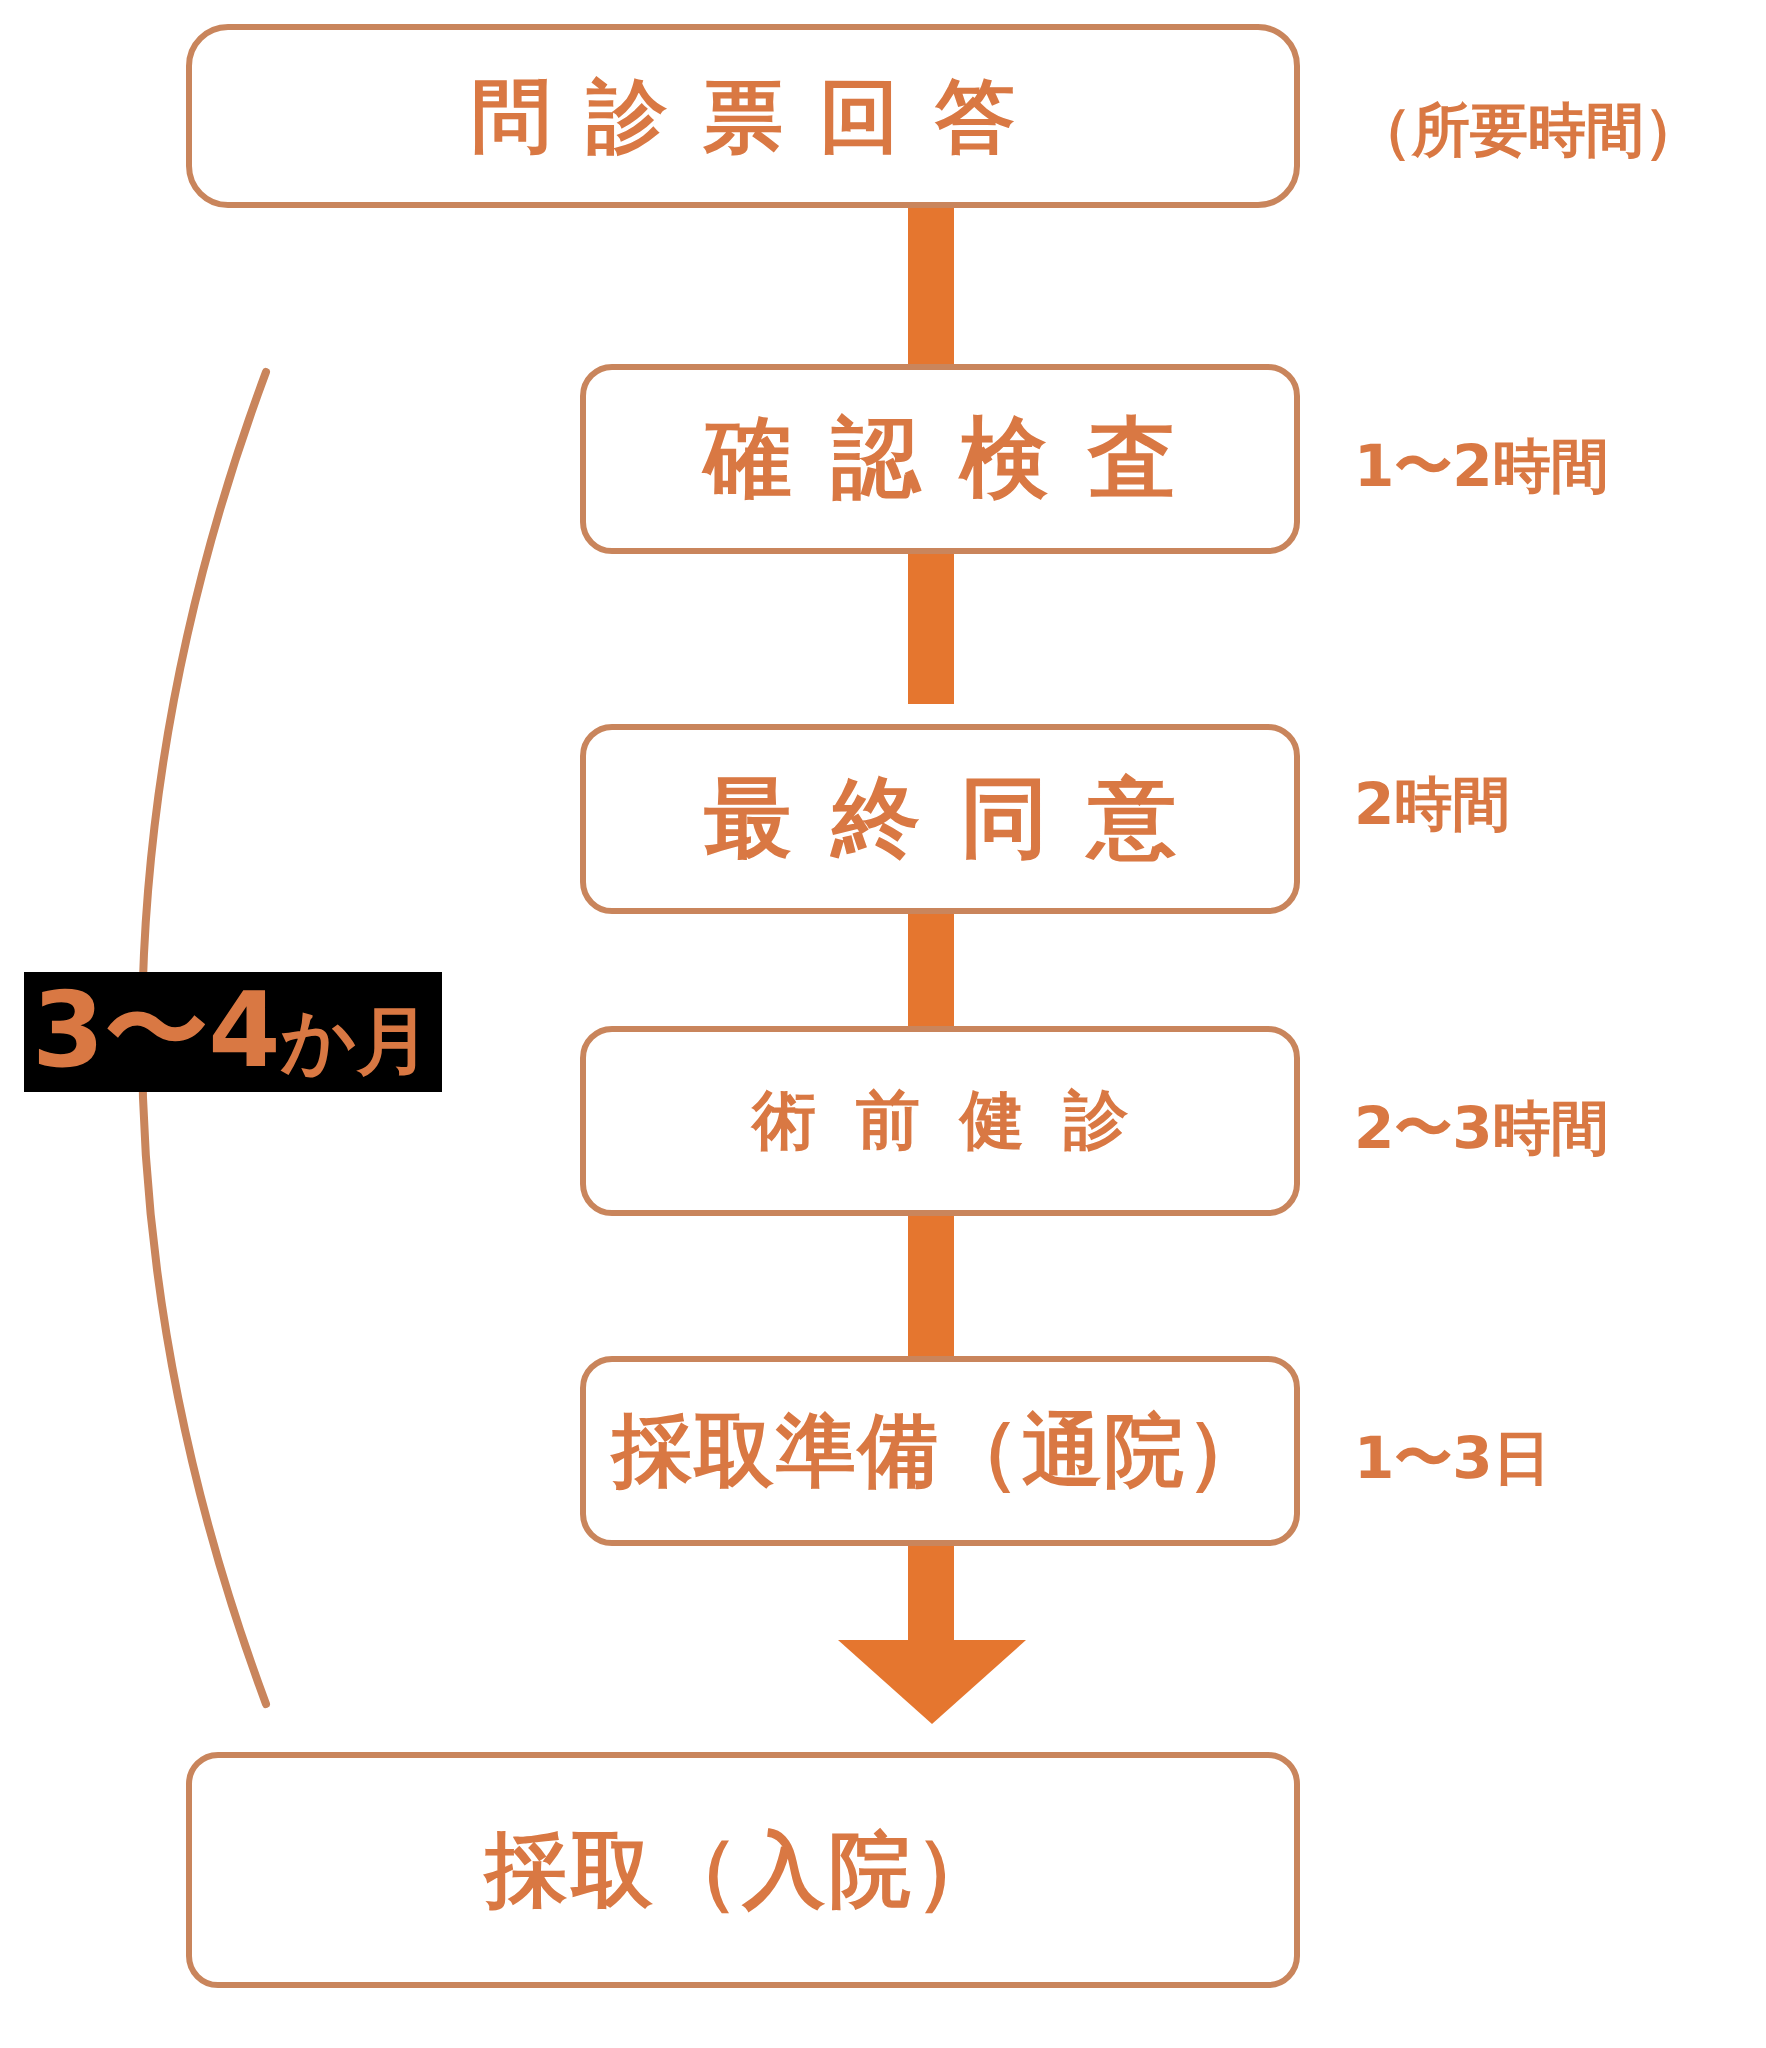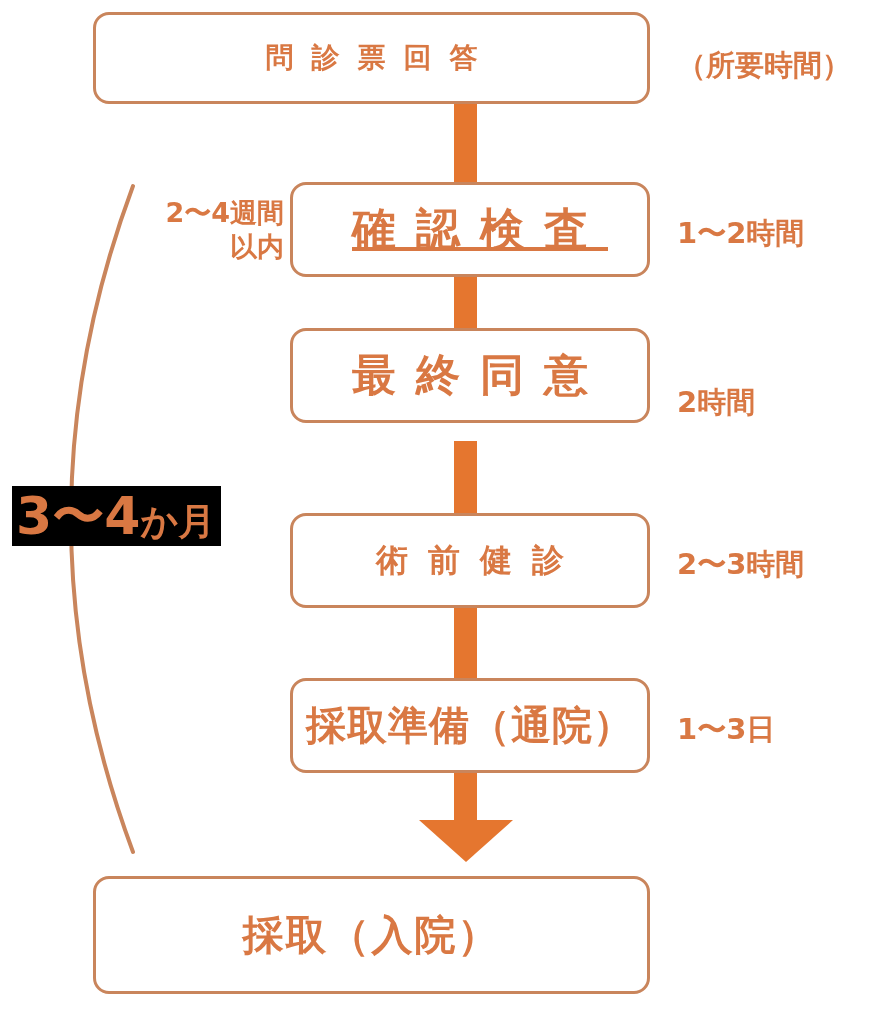--- a/index.html
+++ b/index.html
@@ -23,23 +23,23 @@
     border:3px solid var(--box-border);
     border-radius:16px;
     background:#fff;
     display:flex;align-items:center;justify-content:center;
     color:var(--label-orange);
     font-weight:bold;
     z-index:3;
   }
   .box-wide{left:93px;width:557px;height:92px;}
   .box-mid {left:290px;width:360px;height:95px;}
-  #box1{top:12px;font-size:28px;letter-spacing:18px;text-indent:18px;}
-  #box2{top:182px;font-size:44px;letter-spacing:20px;text-indent:20px;text-decoration:underline;}
-  #box3{top:328px;font-size:44px;letter-spacing:20px;text-indent:20px;}
+  #box1{top:12px;font-size:40px;letter-spacing:18px;text-indent:18px;border-radius:21px;}
+  #box2{top:182px;font-size:44px;letter-spacing:20px;text-indent:20px;}
+  #box3{top:362px;font-size:44px;letter-spacing:20px;text-indent:20px;}
   #box4{top:513px;font-size:32px;letter-spacing:20px;text-indent:20px;}
   #box5{top:678px;font-size:40px;letter-spacing:1px;}
   #box6{top:876px;height:118px;font-size:41px;letter-spacing:2px;}
   
   .connector{
     position:absolute;left:454px;width:23px;
     background:var(--accent);
     z-index:2;
   }
   #conn1{top:104px;height:82px;}
@@ -114,22 +114,18 @@
   <div class="step-box box-mid" id="box4">術前健診</div>
   <div class="step-box box-mid" id="box5">採取準備（通院）</div>
   <div class="step-box box-wide" id="box6">採取（入院）</div>
 
   <div class="note" id="note1">（所要時間）</div>
   <div class="note" id="note2">1〜2時間</div>
   <div class="note" id="note3">2時間</div>
   <div class="note" id="note4">2〜3時間</div>
   <div class="note" id="note5">1〜3日</div>
 
-  <div class="side-note">
-    <span>2〜4週間</span><br>
-    <span>以内</span>
-  </div>
 
   <div class="bracket-label">
     <span>3〜4</span><span class="small-unit">か月</span>
   </div>
 
 </div>
 
 </body></html>

